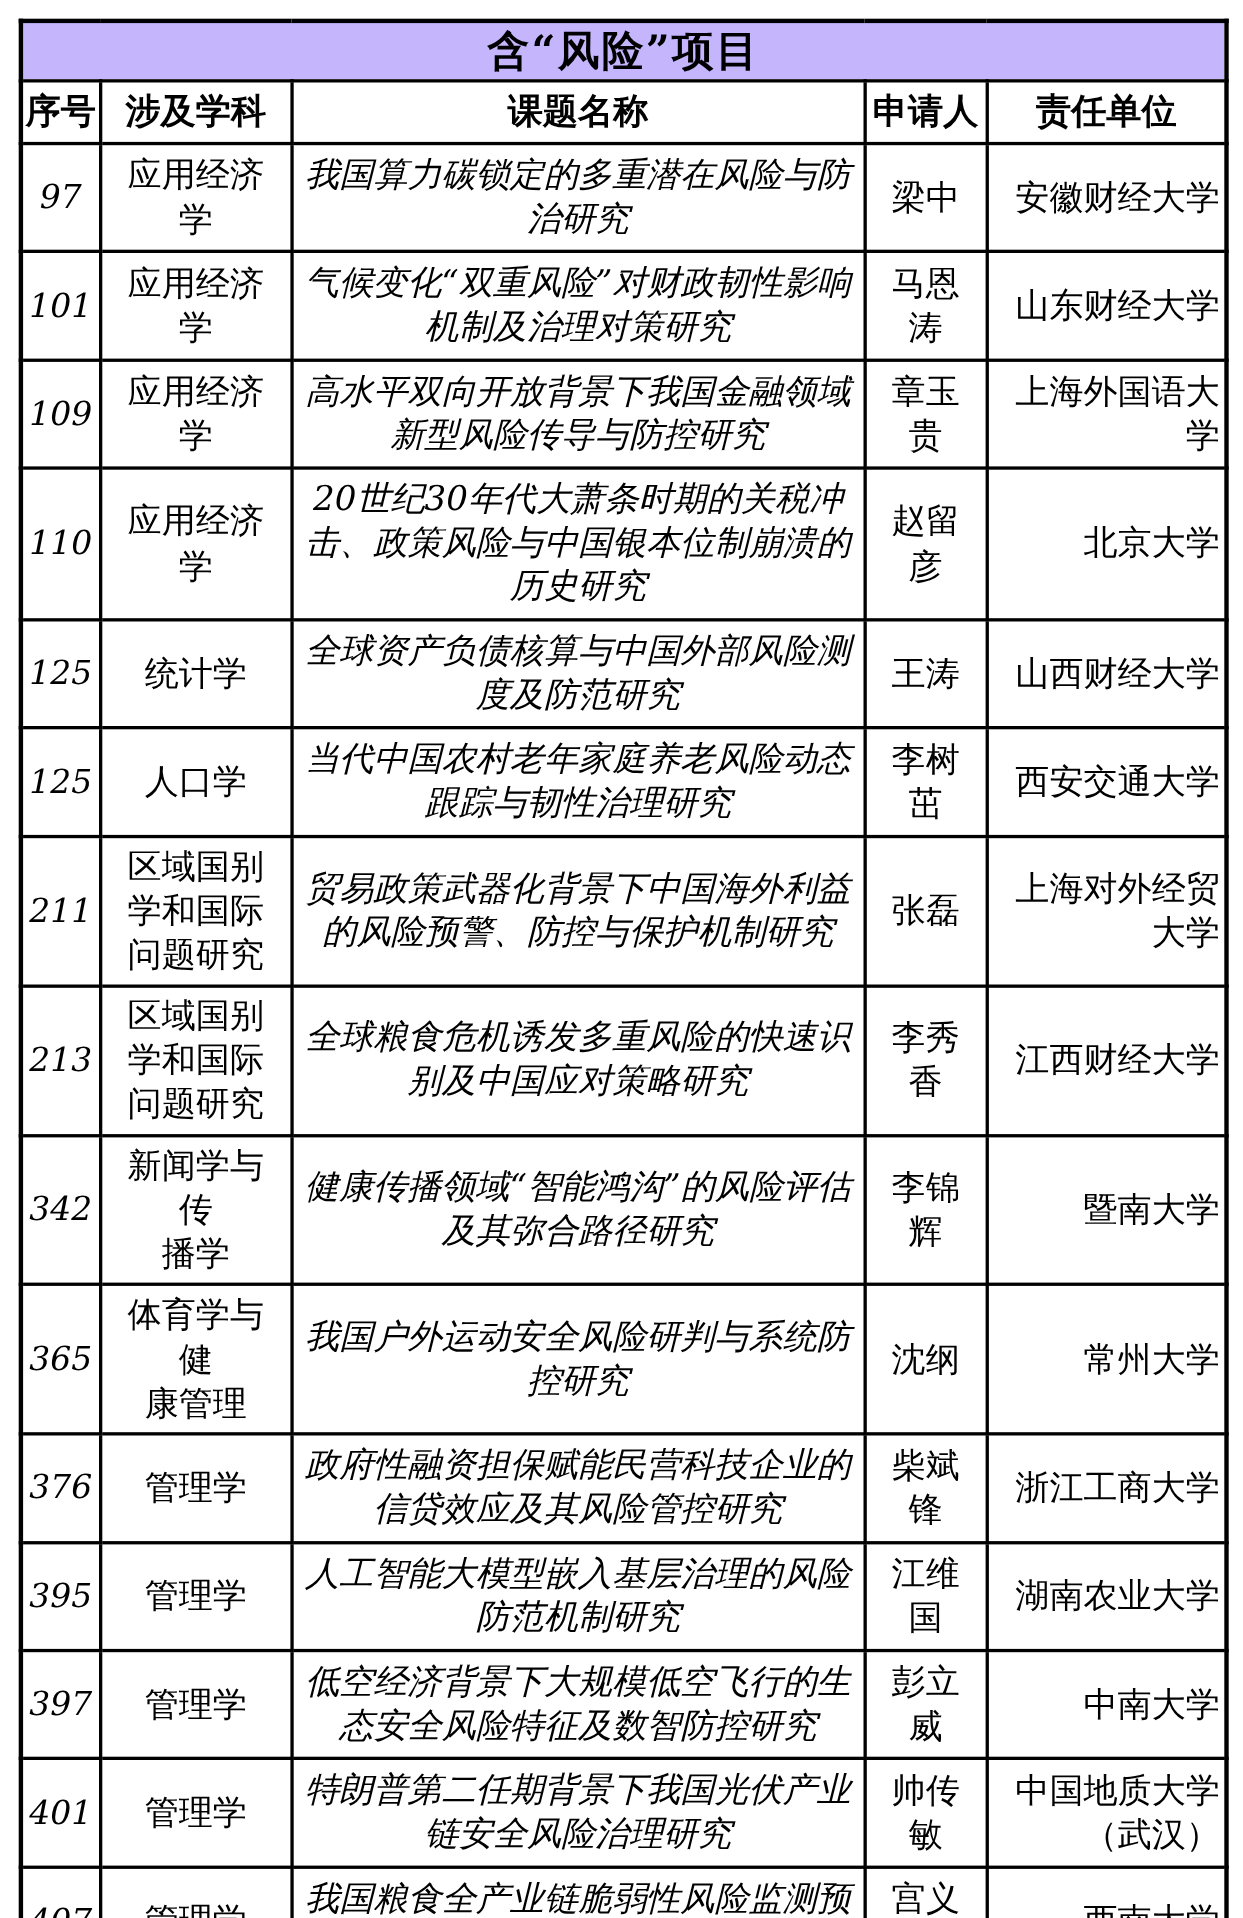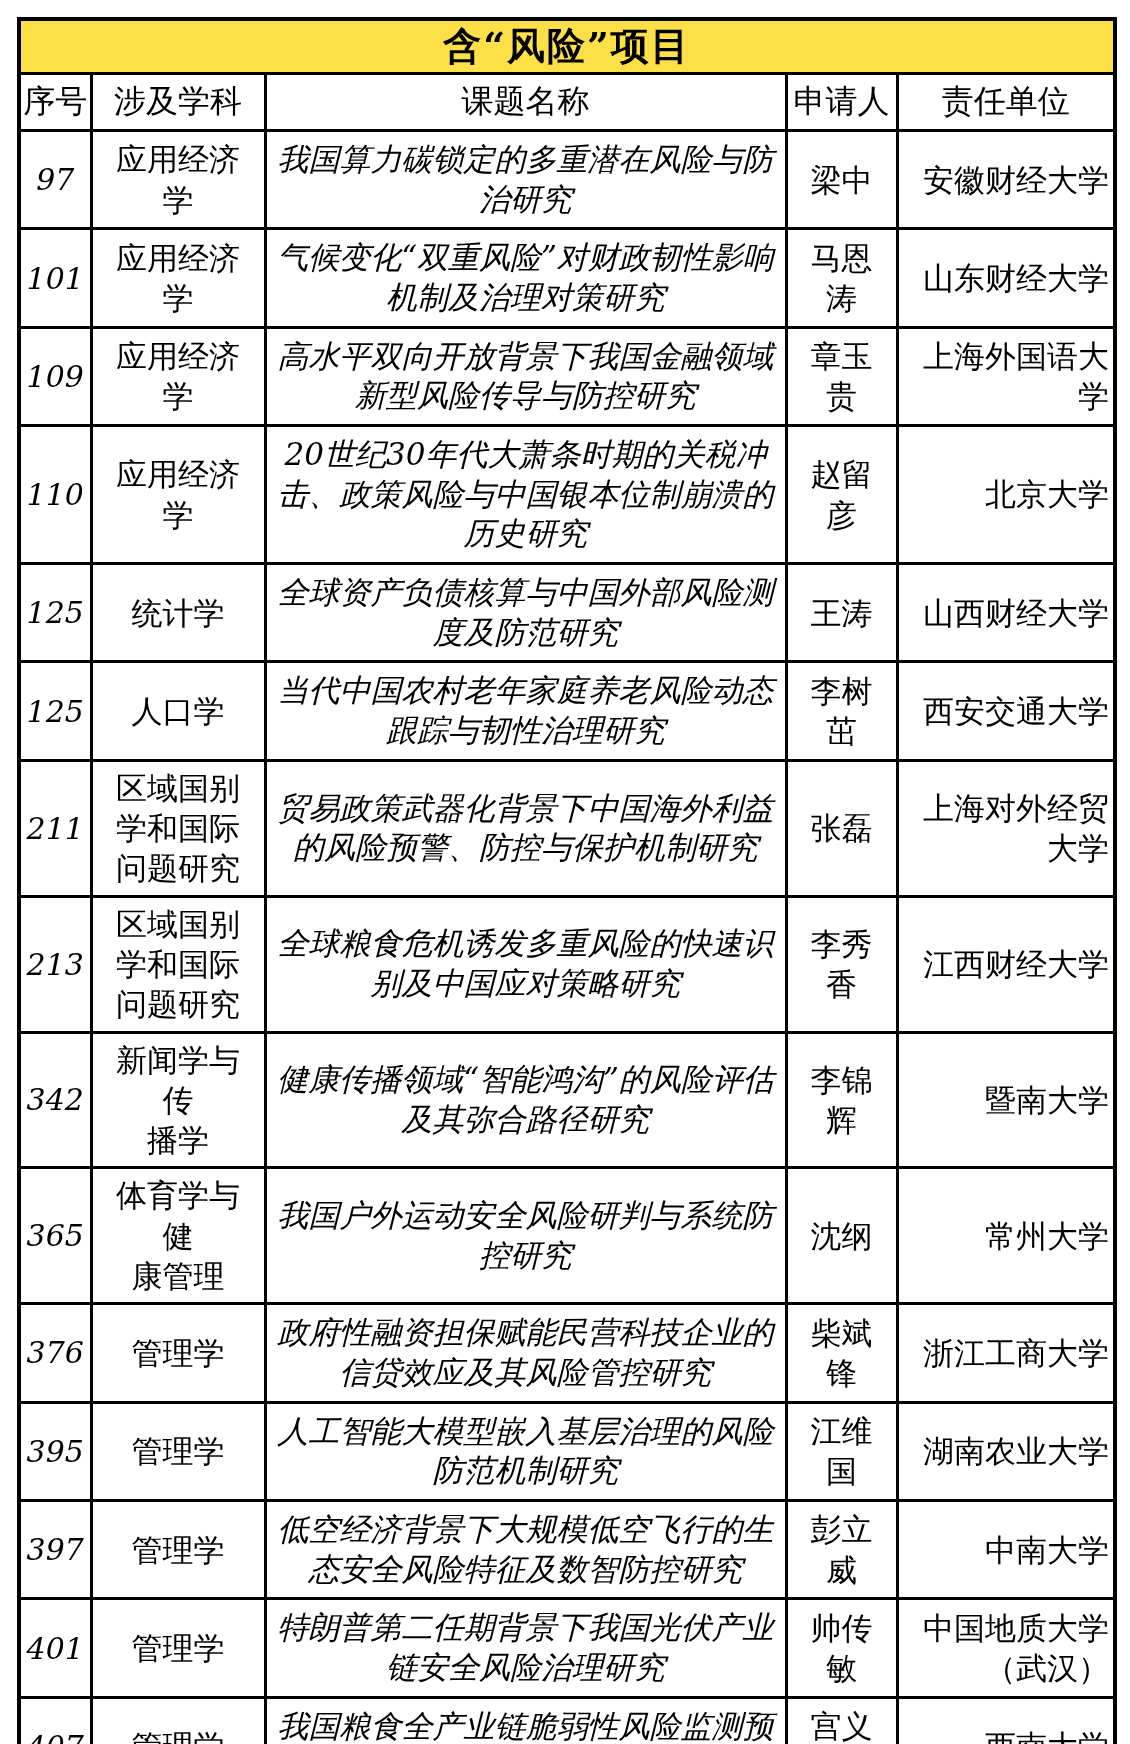--- a/index.html
+++ b/index.html
@@ -30,21 +30,21 @@
     padding: 0;
   }
   .title-cell {
     font-size: 38px;
     font-weight: bold;
     height: 46px;
     letter-spacing: 2px;
   }
   th.header-cell {
     font-size: 32px;
-    font-weight: normal;
+    font-weight: bold;
     height: 50px;
     padding: 2px 0;
   }
   td.col-no {
     font-size: 30px;
     font-style: italic;
   }
   td.col-discipline {
     font-size: 31px;
     line-height: 1.3;
@@ -80,21 +80,21 @@
   <table class="risk-table">
     <colgroup>
       <col style="width:72px">
       <col style="width:174px">
       <col style="width:521px">
       <col style="width:111px">
       <col style="width:218px">
     </colgroup>
     <thead>
       <tr>
-        <th colspan="5" class="title-cell" style="background: #fde047;">含“风险”项目</th>
+        <th colspan="5" class="title-cell" style="background: #c4b5fd;">含“风险”项目</th>
       </tr>
       <tr>
         <th class="header-cell">序号</th>
         <th class="header-cell">涉及学科</th>
         <th class="header-cell">课题名称</th>
         <th class="header-cell">申请人</th>
         <th class="header-cell">责任单位</th>
       </tr>
     </thead>
     <tbody>

